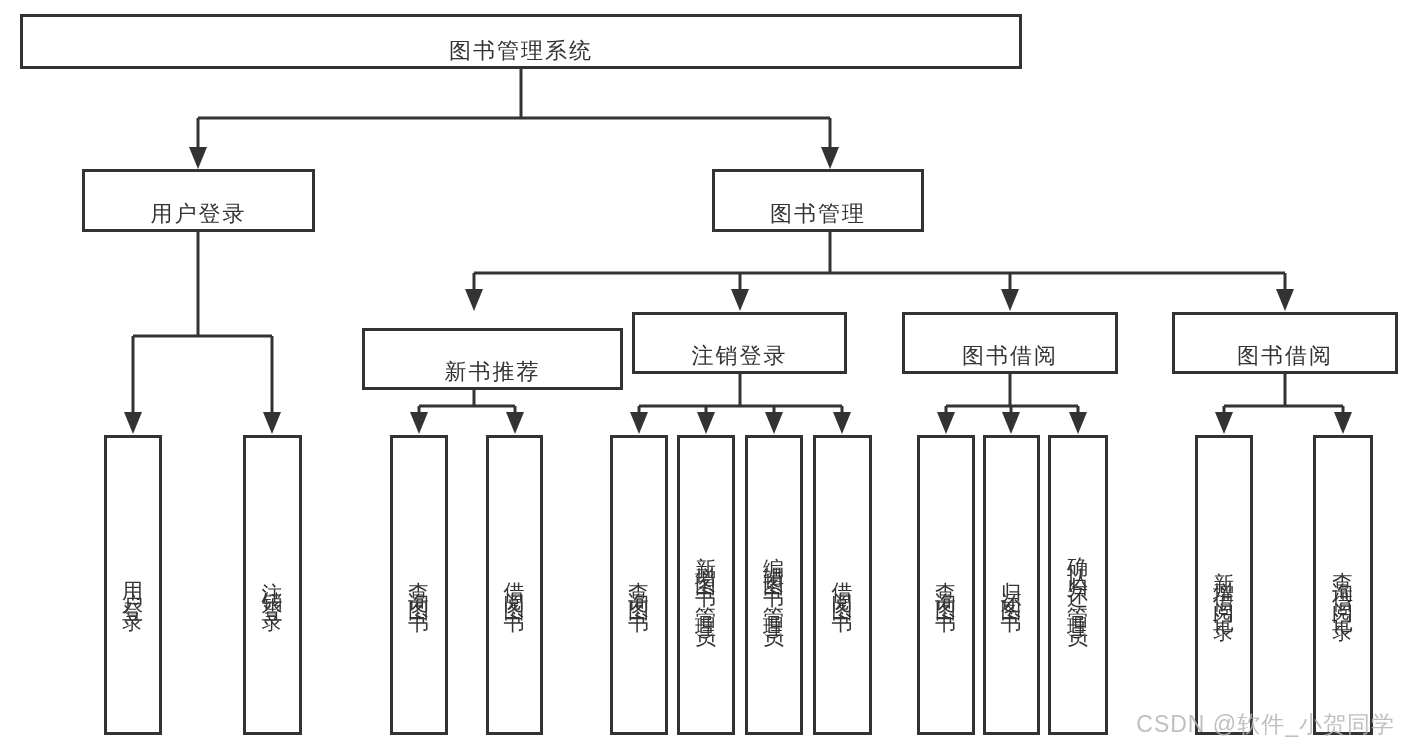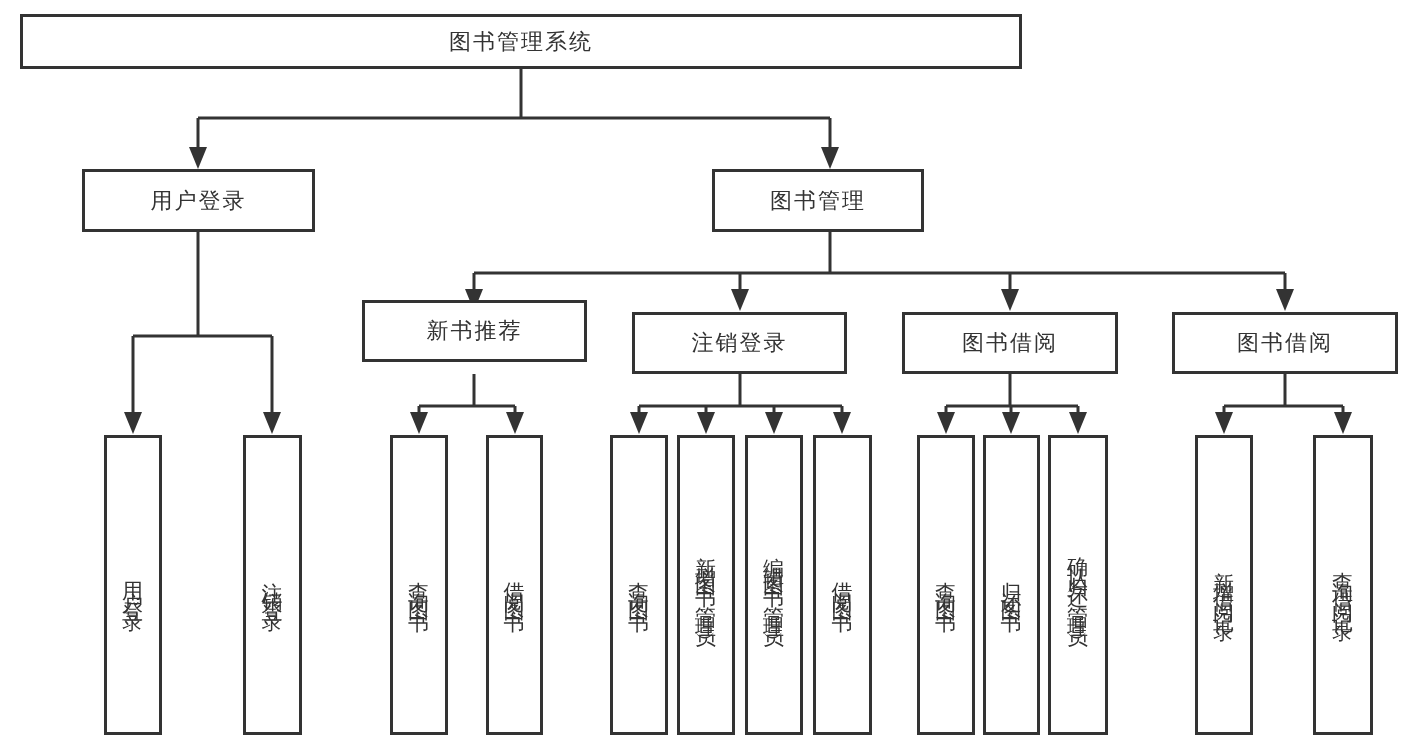--- a/index.html
+++ b/index.html
@@ -13,21 +13,21 @@
     font-family:"Liberation Sans","DejaVu Sans",sans-serif;
     color:var(--text);
   }
   #canvas{position:absolute;inset:0;width:1405px;height:747px;}
   #connectors{position:absolute;left:0;top:0;z-index:1;}
   #connectors line{stroke:var(--line);stroke-width:3;}
   #connectors polygon{fill:var(--line);}
   .hbox{
     position:absolute;z-index:2;box-sizing:border-box;
     border:3px solid var(--border);background:#ffffff;
-    display:flex;align-items:center;justify-content:center;
+    display:flex;align-items:flex-end;justify-content:center;
   }
   .hlabel{font-size:22px;letter-spacing:2px;color:var(--text);white-space:nowrap;}
   .vbox{
     position:absolute;z-index:2;box-sizing:border-box;
     border:3px solid var(--border);background:#ffffff;
     display:flex;align-items:center;justify-content:center;
   }
   .vlabel{
     writing-mode:vertical-rl;text-orientation:mixed;
     font-size:21px;letter-spacing:10px;color:var(--text);
@@ -124,21 +124,21 @@
     <span class="hlabel">图书管理系统</span>
   </div>
 
   <div class="hbox" style="left:82px;top:169px;width:233px;height:63px;">
     <span class="hlabel">用户登录</span>
   </div>
   <div class="hbox" style="left:712px;top:169px;width:212px;height:63px;">
     <span class="hlabel">图书管理</span>
   </div>
 
-  <div class="hbox" style="left:362px;top:300px;width:225px;height:62px;">
+  <div class="hbox" style="left:362px;top:328px;width:261px;height:62px;">
     <span class="hlabel">新书推荐</span>
   </div>
   <div class="hbox" style="left:632px;top:312px;width:215px;height:62px;">
     <span class="hlabel">注销登录</span>
   </div>
   <div class="hbox" style="left:902px;top:312px;width:216px;height:62px;">
     <span class="hlabel">图书借阅</span>
   </div>
   <div class="hbox" style="left:1172px;top:312px;width:226px;height:62px;">
     <span class="hlabel">图书借阅</span>
@@ -181,13 +181,14 @@
     <span class="vlabel">确认归还（管理员）</span>
   </div>
 
   <div class="vbox" style="left:1195px;top:435px;width:58px;height:300px;">
     <span class="vlabel">新增借阅记录</span>
   </div>
   <div class="vbox" style="left:1313px;top:435px;width:60px;height:300px;">
     <span class="vlabel">查询借阅记录</span>
   </div>
 
+  <div class="watermark">CSDN @软件_小贺同学</div>
 </div>
 
 </body></html>

